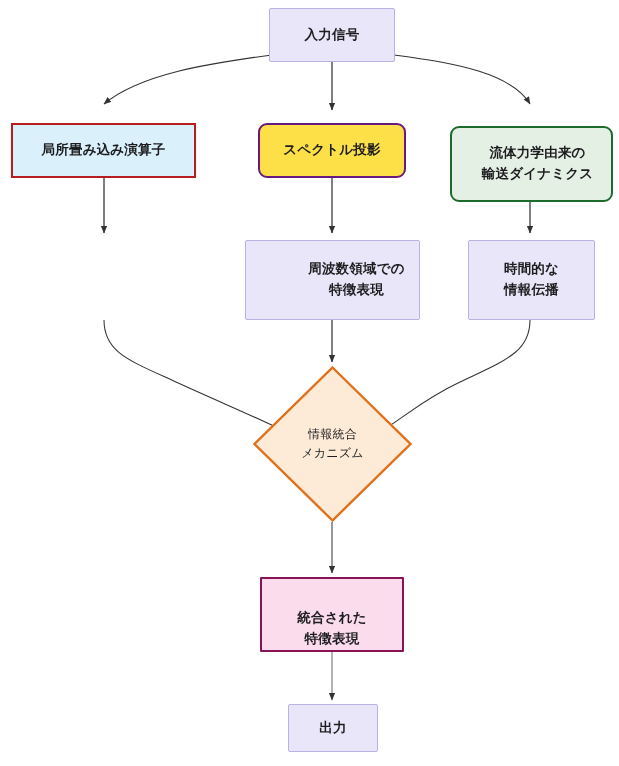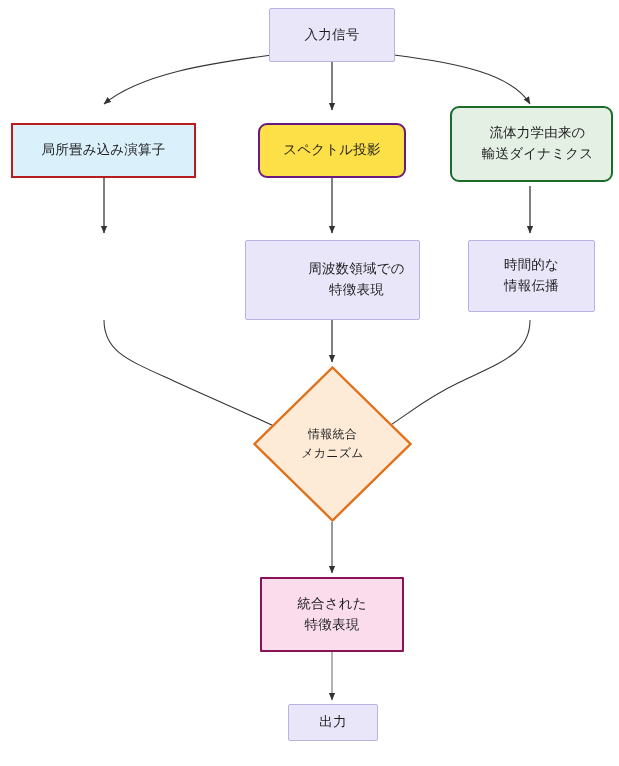--- a/index.html
+++ b/index.html
@@ -36,20 +36,21 @@
     text-align: center;
     color: #1d1d1f;
     font-size: 13.5px;
     line-height: 1.55;
     letter-spacing: 0.2px;
     z-index: 2;
   }
   .node .label {
     display: block;
     white-space: pre-line;
+    font-weight: bold;
   }
 
   
   .n-lavender {
     background: #e8e6f8;
     border: 1.3px solid #b9b2e0;
     border-radius: 2px;
   }
   .n-blue {
     background: #daf1fb;
@@ -63,20 +64,21 @@
   }
   .n-green {
     background: #e5f0e5;
     border: 2px solid #1d6b2b;
     border-radius: 9px;
   }
   .n-pink {
     background: #fadcec;
     border: 2px solid #8a1257;
     border-radius: 1px;
+    align-items: flex-end;
   }
 
   
   .diamond-wrap {
     position: absolute;
     z-index: 2;
     display: flex;
     align-items: center;
     justify-content: center;
   }
@@ -136,46 +138,46 @@
   </div>
 
   <div class="node n-blue" style="left:11px; top:123px; width:185px; height:55px;">
     <span class="label">局所畳み込み演算子</span>
   </div>
 
   <div class="node n-purple" style="left:258px; top:123px; width:148px; height:55px;">
     <span class="label">スペクトル投影</span>
   </div>
 
-  <div class="node n-green" style="left:450px; top:106px; width:163px; height:76px;padding-left:12px;">
+  <div class="node n-green" style="left:450px; top:126px; width:163px; height:76px;padding-left:12px;">
     <span class="label">流体力学由来の
 輸送ダイナミクス</span>
   </div>
 
 
   <div class="node n-lavender" style="left:245px; top:240px; width:175px; height:80px;padding-left:48px;">
     <span class="label">周波数領域での
 特徴表現</span>
   </div>
 
-  <div class="node n-lavender" style="left:468px; top:240px; width:127px; height:72px;align-items:center;">
+  <div class="node n-lavender" style="left:468px; top:240px; width:127px; height:80px;align-items:center;">
     <span class="label">時間的な
 情報伝播</span>
   </div>
 
   <div class="diamond-wrap" style="left:253px; top:366px; width:159px; height:156px;">
     <svg class="diamond-shape" viewBox="0 0 159 156" preserveAspectRatio="none" xmlns="http://www.w3.org/2000/svg">
       <polygon points="79.5,1.5 157.5,78 79.5,154.5 1.5,78" fill="#fdebd8" stroke="#e1701a" stroke-width="2.4"></polygon>
     </svg>
     <span class="diamond-text">情報統合
 メカニズム</span>
   </div>
 
   <div class="node n-pink" style="left:260px; top:577px; width:144px; height:75px;">
     <span class="label">統合された
 特徴表現</span>
   </div>
 
-  <div class="node n-lavender" style="left:288px; top:704px; width:90px; height:37px;">
+  <div class="node n-lavender" style="left:288px; top:704px; width:90px; height:48px;">
     <span class="label">出力</span>
   </div>
 
 </div>
 
 </body></html>

